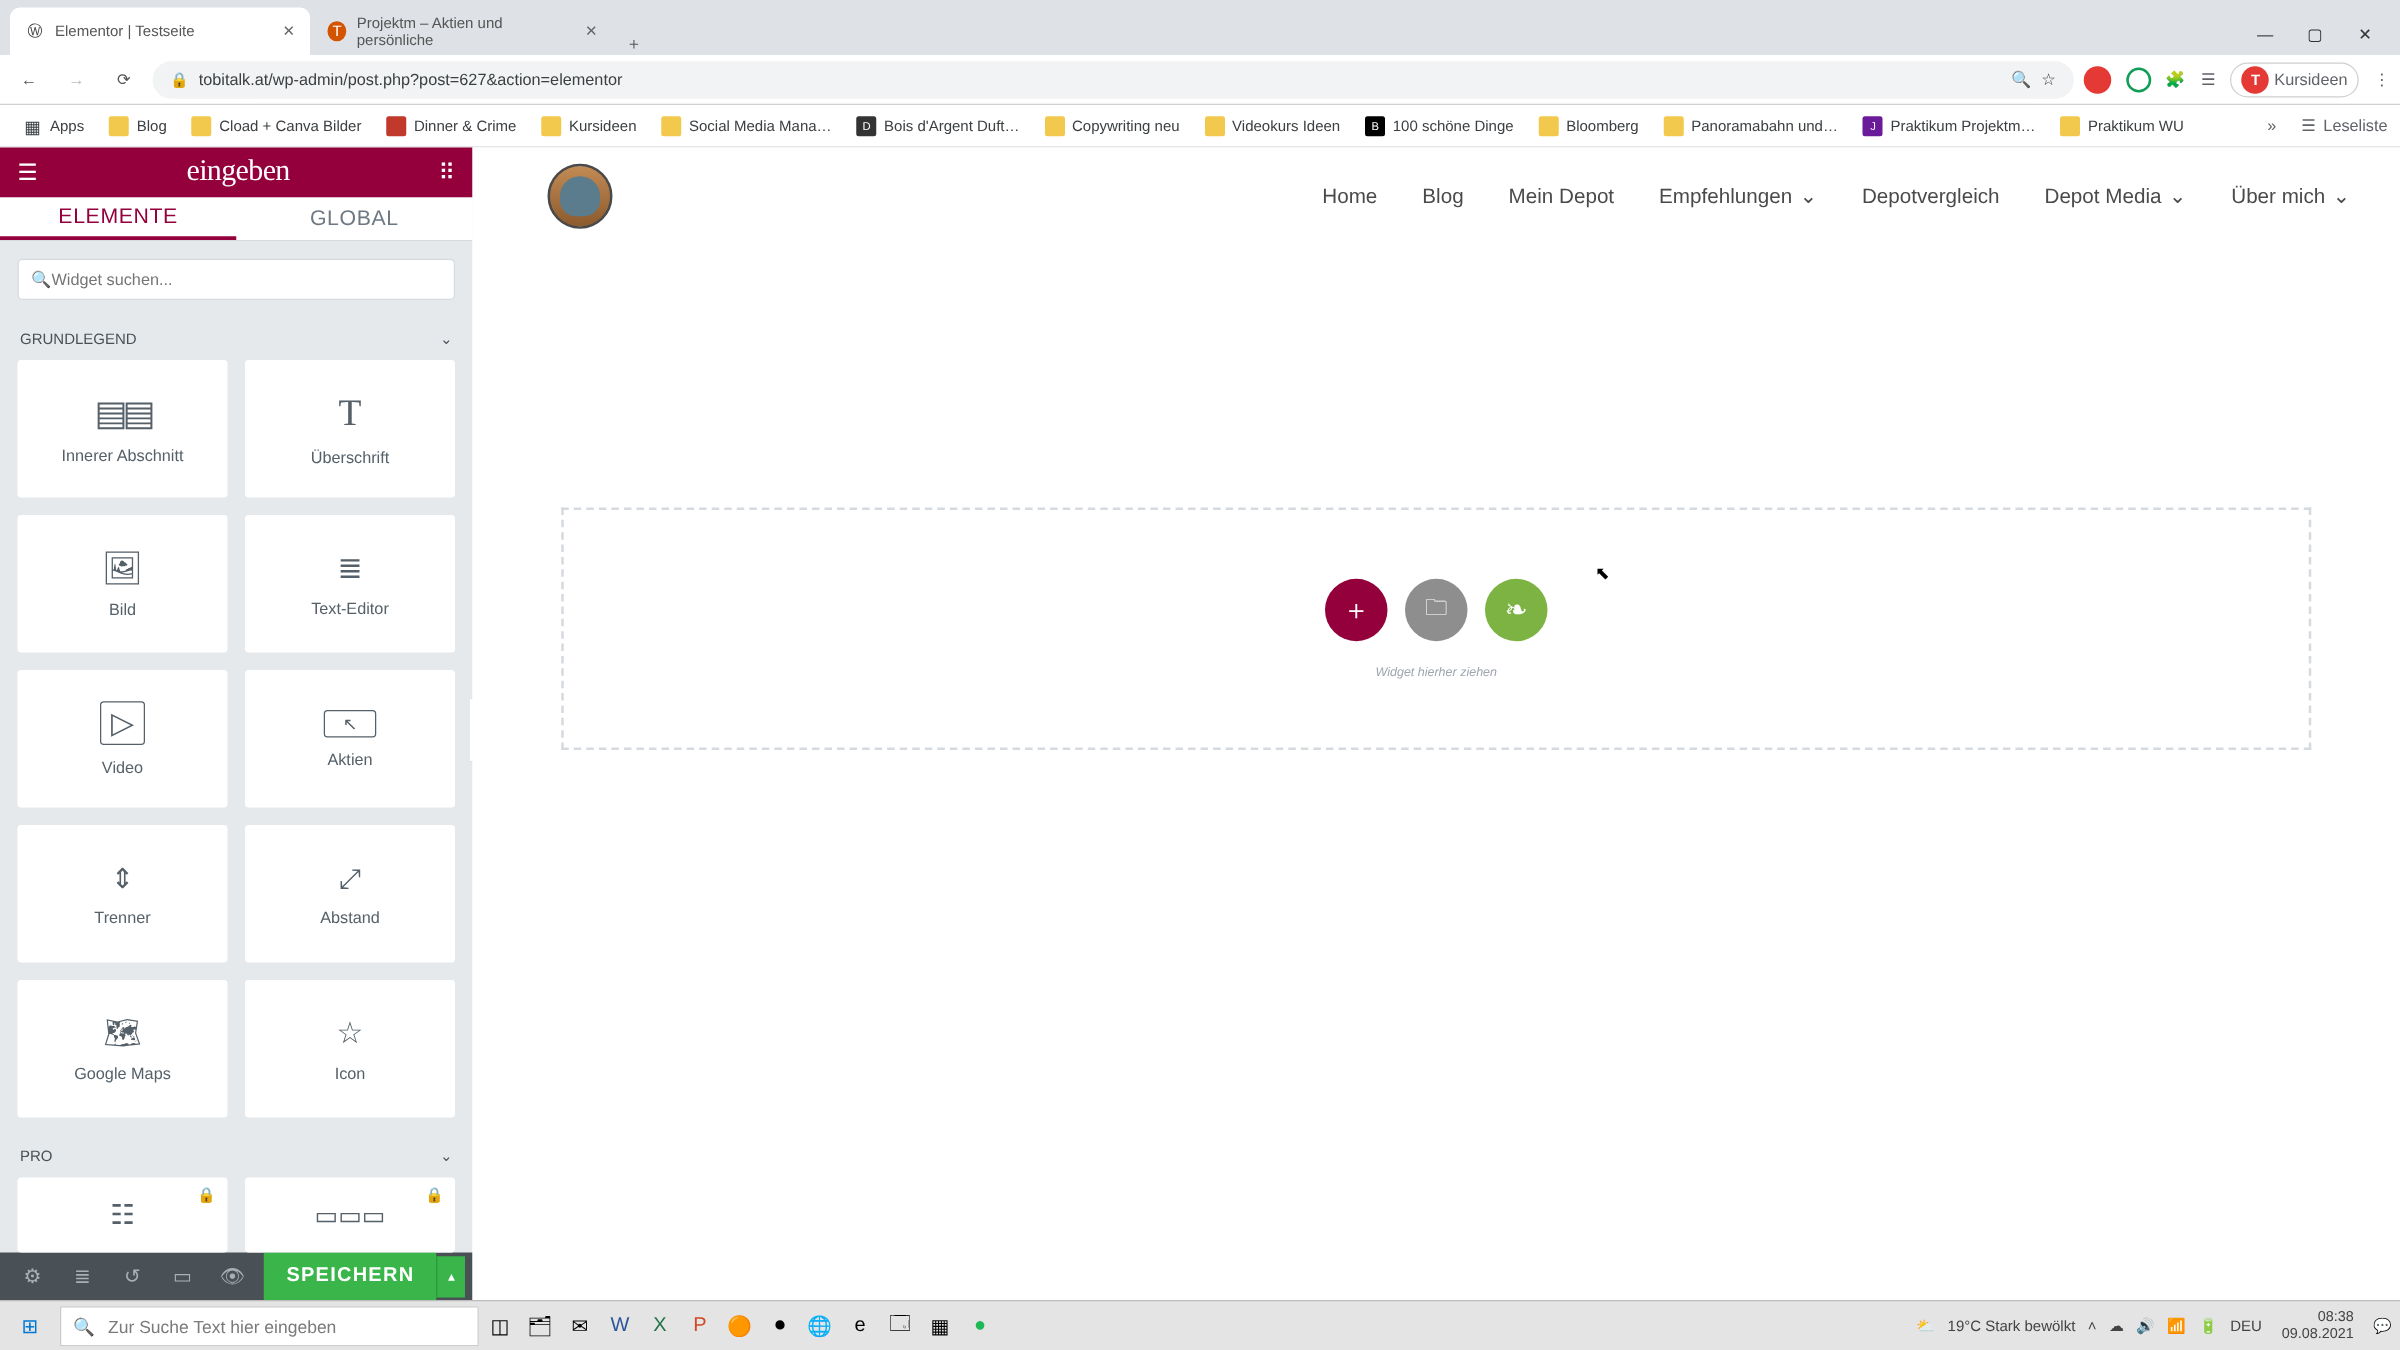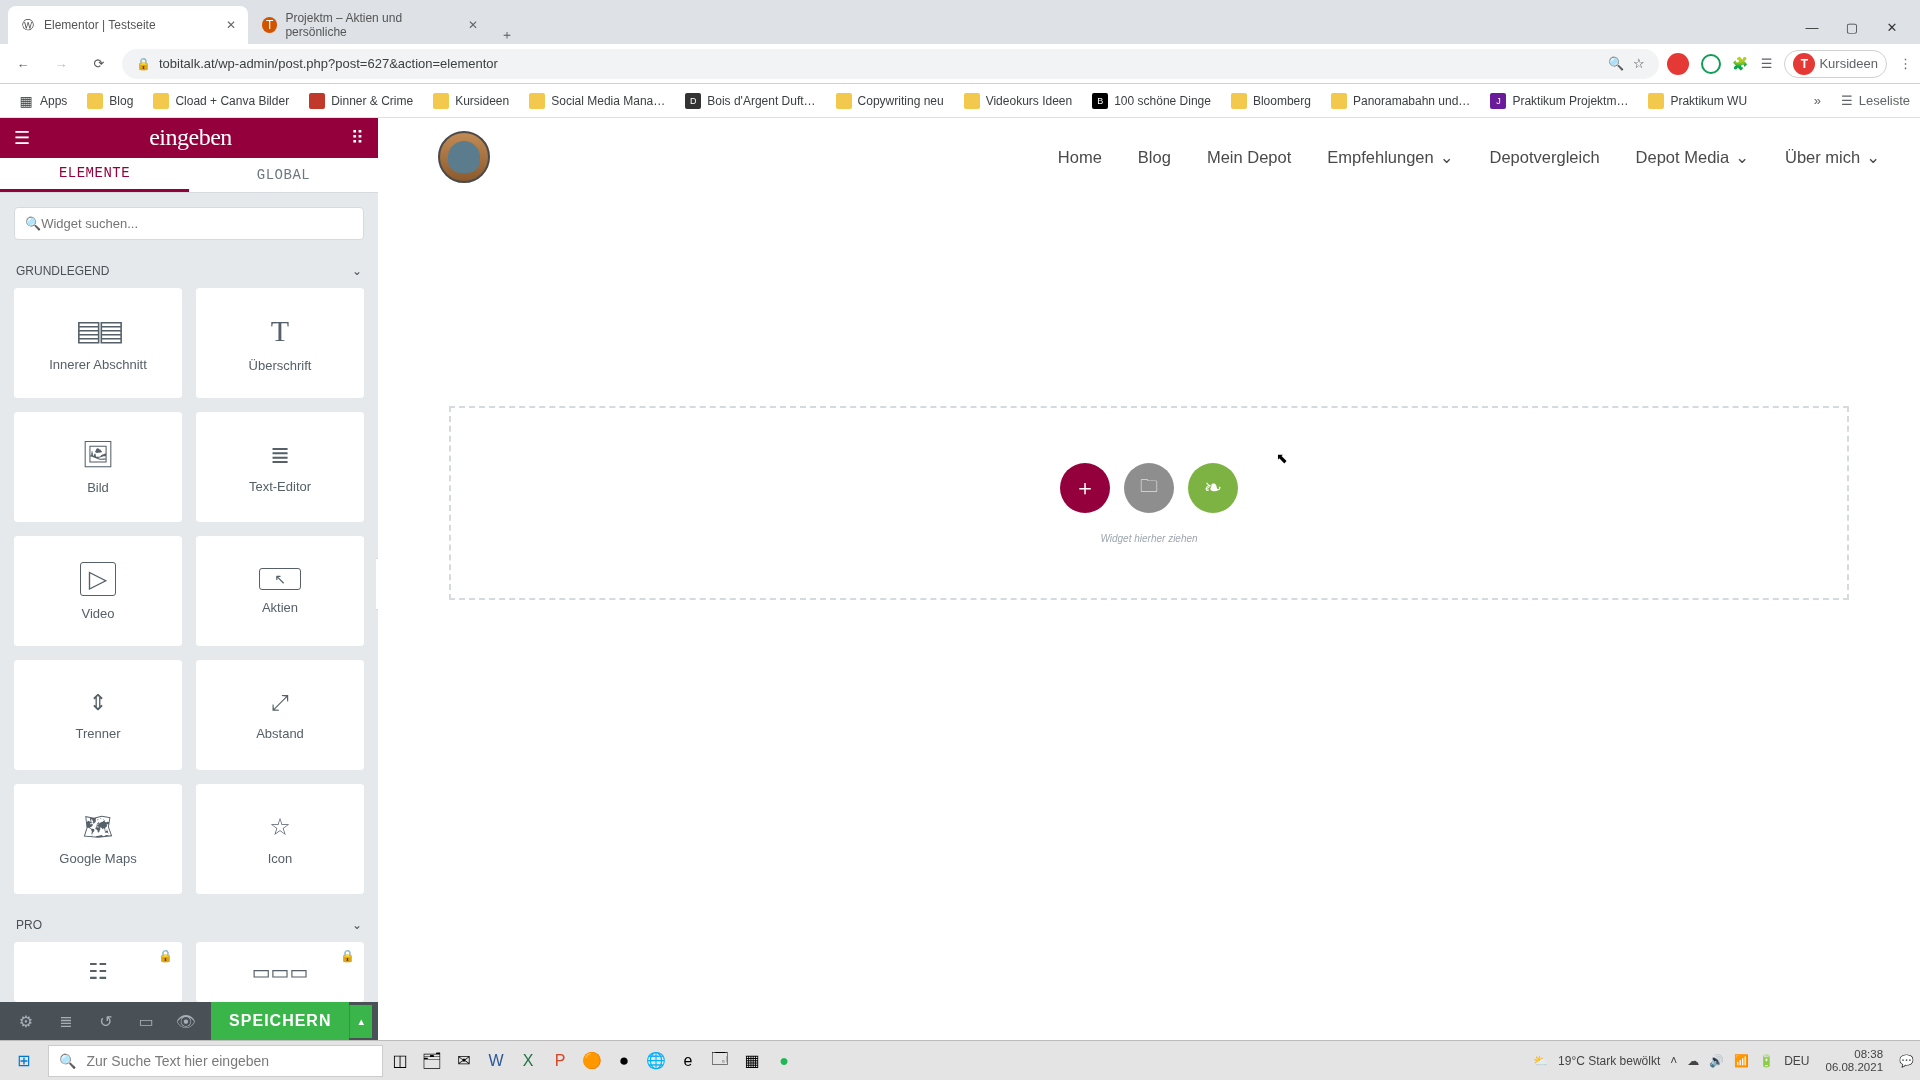--- a/index.html
+++ b/index.html
@@ -29,21 +29,21 @@
 .bk.apps .bkicon { background:transparent; font-size:14px; }
 .bookmarks .morebk { margin-left:auto; display:flex; align-items:center; gap:6px; color:#5f6368; }
 
 
 .editor { display:flex; height:calc(100% - 44px - 40px - 34px - 40px); }
 .panel { width:378px; background:#e6e9ec; display:flex; flex-direction:column; position:relative; }
 .panel-header { height:50px; background:#93003c; color:#fff; display:flex; align-items:center; justify-content:space-between; padding:0 14px; }
 .panel-header .logo { font-family:Georgia,serif; font-size:24px; font-weight:500; letter-spacing:-0.5px; }
 .hamb, .dots { font-size:18px; }
 .tabs { display:flex; height:44px; background:#fff; border-bottom:1px solid #d5dadf; }
-.tabs .t { flex:1; display:flex; align-items:center; justify-content:center; font-size:14px; color:#6d7882; letter-spacing:0.5px;font-family:Liberation Mono, monospace;}
+.tabs .t { flex:1; display:flex; align-items:center; justify-content:center; font-size:17px; color:#6d7882; letter-spacing:0.5px;}
 .tabs .t.active { color:#93003c; border-bottom:3px solid #93003c; }
 .search { margin:14px; background:#fff; border:1px solid #d5dadf; border-radius:4px; display:flex; align-items:center; padding:8px 10px; color:#a9afb7; }
 .search input { border:none; outline:none; flex:1; font-size:13px; color:#555; }
 .cat { padding:10px 16px; font-size:12px; color:#495157; display:flex; align-items:center; justify-content:space-between; }
 .wgrid { display:grid; grid-template-columns:1fr 1fr; gap:14px; padding:0 14px 14px; }
 .widget { background:#fff; border:1px solid #fff; height:110px; display:flex; flex-direction:column; align-items:center; justify-content:center; gap:10px; border-radius:3px; color:#556068; font-size:13px; }
 .widget .wi { color:#556068; }
 .widget.pro { height:60px; position:relative; }
 .widget.pro .lock { position:absolute; top:6px; right:8px; color:#b4b9be; font-size:12px; }
 .panel-preview-handle { position:absolute; right:-12px; top:440px; width:14px; height:52px; background:#fff; border:1px solid #d5dadf; border-left:none; border-radius:0 5px 5px 0; display:flex; align-items:center; justify-content:center; color:#a9afb7; font-size:12px; }
@@ -335,17 +335,17 @@
     <span>⛅</span>
     <span>19°C  Stark bewölkt</span>
     <span>˄</span>
     <span>☁</span>
     <span>🔊</span>
     <span>📶</span>
     <span>🔋</span>
     <span>DEU</span>
     <span class="clock">
       <span>08:38</span>
-      <span>06.08.2021</span>
+      <span>09.08.2021</span>
     </span>
     <span>💬</span>
   </div>
 </div>
 
 </body></html>

